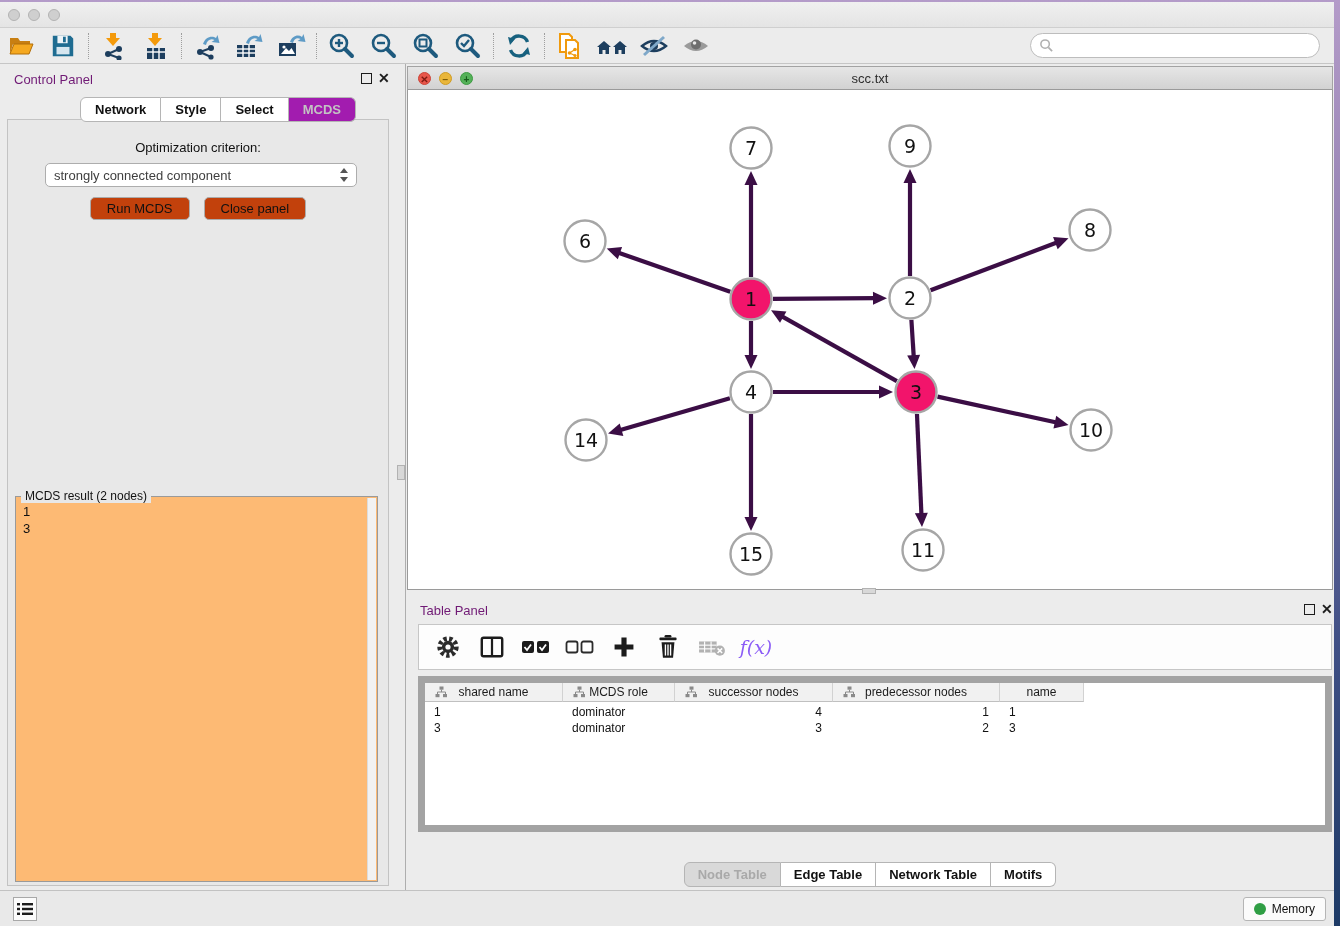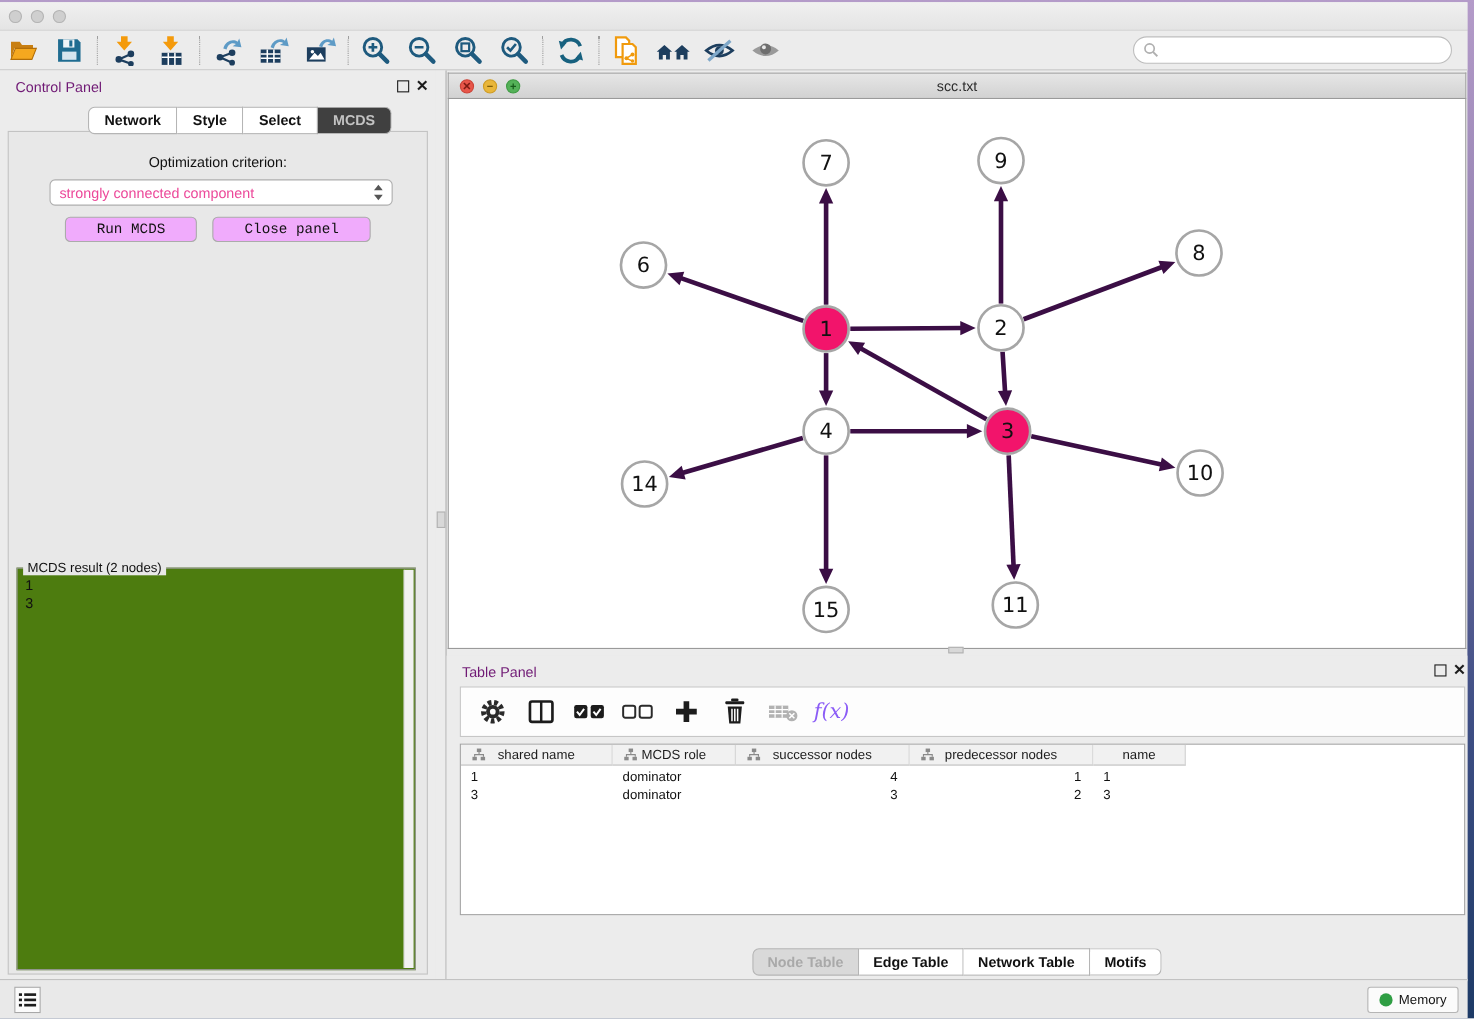--- a/index.html
+++ b/index.html
@@ -31,33 +31,33 @@
   .cpanel { position:absolute; left:0; top:62px; width:396px; bottom:36px; background:#ececec; }
   .panel-head { position:absolute; left:0; top:0; width:100%; height:30px; }
   .panel-title { position:absolute; left:14px; top:8px; font-size:13px; color:#701a75;text-align:right; }
   .float-box { position:absolute; top:9px; width:11px; height:11px; border:1.6px solid #1c1c1c; background:transparent; }
   .close-x { position:absolute; top:6px; font-size:14px; font-weight:bold; color:#1c1c1c; }
   .cp-tabs { position:absolute; left:0; top:33px; width:100%; display:flex; justify-content:center; z-index:2;padding-left:40px; }
   .cp-tab { font-size:13px; font-weight:bold; color:#111; background:#fff;
             border:1px solid #b5b5b5; border-left:none; padding:4px 14px; }
   .cp-tab:first-child { border-left:1px solid #b5b5b5; border-radius:6px 0 0 6px; }
   .cp-tab:last-child { border-radius:0 6px 6px 0; }
-  .cp-tab.active { background:#404040; color:#c3c3c3; }
+  .cp-tab.active { background:#a21caf; color:#c3c3c3; }
   .cp-body { position:absolute; left:7px; right:7px; top:55px; bottom:4px;
              background:#e8e8e8; border:1px solid #c3c3c3; }
   .opt-label { position:absolute; left:0; right:0; top:20px; text-align:center; font-size:13px; color:#111; }
   .dropdown { position:absolute; left:37px; top:43px; width:312px; height:24px; background:#fff;
-              border:1px solid #adadad; border-radius:5px; font-size:13px; color:#ec4899;
+              border:1px solid #adadad; border-radius:5px; font-size:13px; color:#404040;
               display:flex; align-items:center; padding:0 8px; }
   .dropdown .dd-val { flex:1; }
   .btnrow { position:absolute; left:0; right:0; top:77px; display:flex; justify-content:center; gap:14px; }
-  .pushbtn { background:#f0abfc; border:1px solid #ababab; border-radius:5px; height:23px;
-             font-size:13px; color:#111; padding:0 28px; font-family:Liberation Mono, monospace; }
+  .pushbtn { background:#c2410c; border:1px solid #ababab; border-radius:5px; height:23px;
+             font-size:13px; color:#111; padding:0 16px; font-family:Liberation Sans, sans-serif; }
   .result-group { position:absolute; left:7px; right:10px; top:376px; bottom:3px;
-                  border:1px solid #9a9a9a; background:#4d7c0f;margin-top:20px; }
+                  border:1px solid #9a9a9a; background:#fdba74; }
   .result-legend { position:absolute; left:5px; top:-8px; background:#e8e8e8; padding:0 4px;
                    font-size:12px; color:#111; }
   .result-text { position:absolute; left:1px; top:4px; right:10px; bottom:1px; overflow:hidden;
                  font-size:13px; color:#111; padding:2px 6px; line-height:17px; }
   .result-scroll { position:absolute; right:1px; top:1px; width:9px; bottom:1px;
                    background:#f2f2f2; border-left:1px solid #dcdcdc; }
 
   
   .vdivider { position:absolute; left:396px; top:62px; width:10px; bottom:36px; background:#ececec; border-right:1px solid #aeaeae; }
   .vhandle { position:absolute; left:1px; top:401px; width:8px; height:15px; background:#d8d8d8; border:1px solid #b2b2b2; }
@@ -78,21 +78,21 @@
   .net-hhandle { position:absolute; left:456px; bottom:-3px; width:14px; height:6px;
                  background:#d8d8d8; border:1px solid #b2b2b2; }
 
   
   .tpanel { position:absolute; left:406px; top:594px; width:928px; height:296px; background:#ececec; }
   .tp-toolbar { position:absolute; left:12px; right:2px; top:28px; height:46px; background:#fdfdfd;
                 border:1px solid #c6c6c6; display:flex; align-items:center; padding-left:12px; gap:10px; }
   .tp-btn { width:34px; height:34px; display:flex; align-items:center; justify-content:center; }
   .fx { font-family:"DejaVu Serif",serif; font-style:italic; font-size:19px; color:#8b5cf6; }
   .tp-table { position:absolute; left:12px; right:2px; top:80px; height:156px; background:#fff;
-              border:1px solid #a3a3a3; overflow:hidden; }
+              border:7px solid #a3a3a3; overflow:hidden; }
   .thead { position:absolute; left:0; top:0; height:19px; display:flex; }
   .th { background:#f1f1f1; border-right:1px solid #d2d2d2; border-bottom:1px solid #c0c0c0;
         display:flex; align-items:center; font-size:12px; color:#1c1c1c; position:relative; }
   .th .th-label { flex:1; text-align:center; }
   .th svg { position:absolute; left:5px; }
   .trow { position:absolute; left:0; height:16px; display:flex; font-size:12px; color:#111; }
   .td { overflow:hidden; white-space:nowrap; }
   .tp-tabs { position:absolute; left:0; right:0; top:266px; display:flex; justify-content:center; }
   .tp-tab { font-size:13px; font-weight:bold; color:#111; background:#fff;
             border:1px solid #b5b5b5; border-left:none; padding:4px 13px; }

